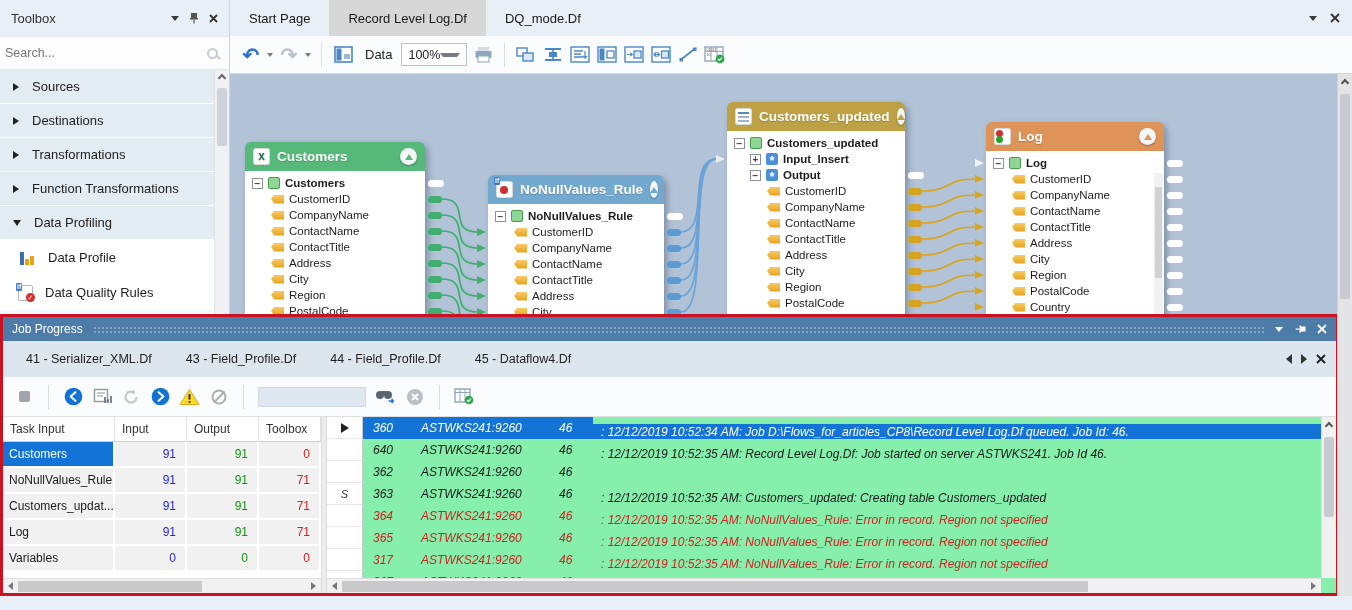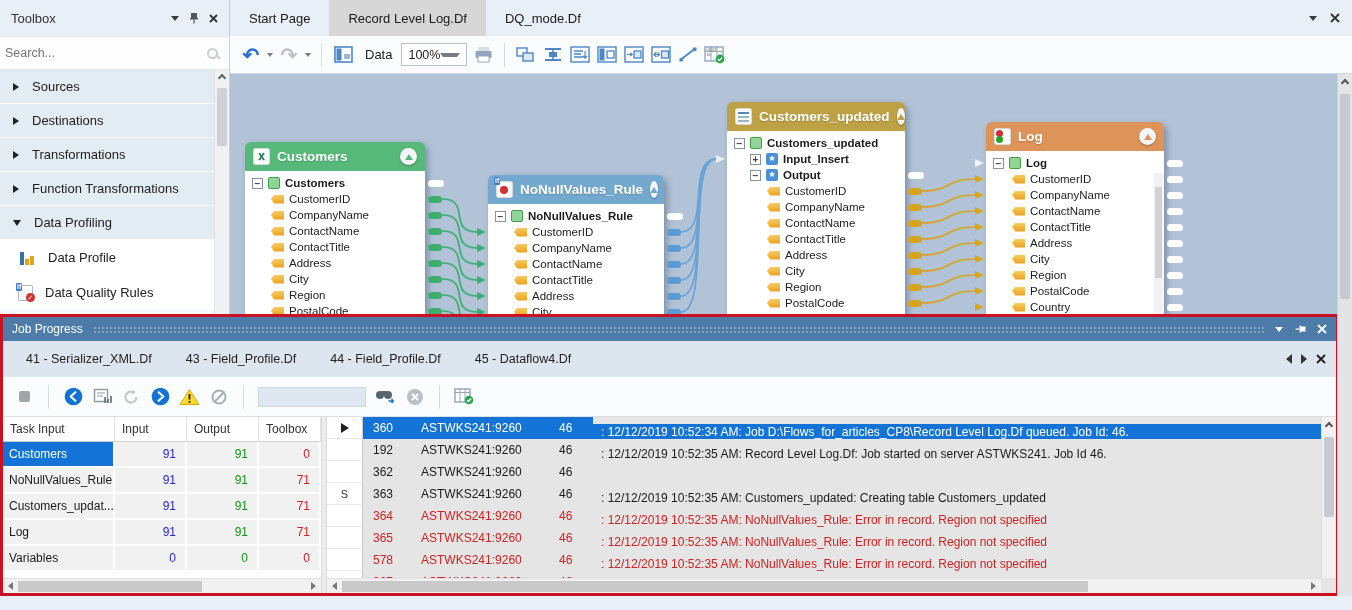--- a/index.html
+++ b/index.html
@@ -107,21 +107,21 @@
 .tt-cell{background:#f1f1f1;border-bottom:2px solid #fff;border-right:2px solid #fff;line-height:24px;font-size:12px;white-space:nowrap;overflow:hidden;}
 .tt-cell.name{padding:0 6px;color:#1a1a1a;}
 .tt-cell.name.sel{background:#1473d6;color:#fff;}
 .tt-cell.num{text-align:right;padding-right:9px;}
 .in{color:#2626d4;}.out{color:#149414;}.errc{color:#d42020;}
 .hbar{height:15px;background:#f1f1f1;display:flex;align-items:center;border-top:1px solid #e0e0e0;flex:none;}
 .hb-left{width:0;height:0;border-top:4px solid transparent;border-bottom:4px solid transparent;border-right:5px solid #777;margin:0 5px;}
 .hb-right{width:0;height:0;border-top:4px solid transparent;border-bottom:4px solid transparent;border-left:5px solid #777;margin:0 5px 0 auto;}
 .hb-thumb{height:11px;background:#c9c9c9;width:58%;}
 .vsplit{width:6px;background:#ececec;border-left:1px solid #dcdcdc;border-right:1px solid #dcdcdc;flex:none;}
-.log-pane{flex:1;position:relative;min-width:0;background:#e5e5e5;}
+.log-pane{flex:1;position:relative;min-width:0;background:#86efac;font-style:italic;}
 #log-rows{position:absolute;inset:0 15px 15px 0;overflow:hidden;}
 .log-row{display:grid;grid-template-columns:36px 48px 138px 44px 1fr;height:22px;font-size:12px;color:#1a1a1a;}
 .lg-gutter{border-right:1px solid #c9c9c9;border-bottom:1px solid #e6e6e6;display:flex;align-items:center;justify-content:center;font-size:11px;color:#333;background:#fff;}
 .lg-num,.lg-server,.lg-job,.lg-msg{display:flex;align-items:center;padding-left:10px;white-space:nowrap;overflow:hidden;}
 .lg-msg{padding-left:8px;margin-top:7px;}
 .log-row.sel > :not(.lg-gutter){background:#1473d6;color:#fff;}
 .log-row.err{color:#d42020;}
 .log-row.err .lg-gutter{color:#333;}
 .lg-link{color:#0645ad;text-decoration:underline;margin-left:4px;}
 .play{width:0;height:0;border-top:5px solid transparent;border-bottom:5px solid transparent;border-left:8px solid #222;}
@@ -751,21 +751,21 @@
             <span class="lg-gutter">
               <span class="play"></span>
             </span>
             <span class="lg-num">360</span>
             <span class="lg-server">ASTWKS241:9260</span>
             <span class="lg-job">46</span>
             <span class="lg-msg">: 12/12/2019 10:52:34 AM: Job D:\Flows_for_articles_CP8\Record Level Log.Df queued. Job Id: 46.</span>
           </div>
           <div class="log-row">
             <span class="lg-gutter"></span>
-            <span class="lg-num">192</span>
+            <span class="lg-num">640</span>
             <span class="lg-server">ASTWKS241:9260</span>
             <span class="lg-job">46</span>
             <span class="lg-msg">: 12/12/2019 10:52:35 AM: Record Level Log.Df: Job started on server ASTWKS241. Job Id 46.</span>
           </div>
           <div class="log-row">
             <span class="lg-gutter"></span>
             <span class="lg-num">362</span>
             <span class="lg-server">ASTWKS241:9260</span>
             <span class="lg-job">46</span>
           </div>
@@ -785,21 +785,21 @@
           </div>
           <div class="log-row err">
             <span class="lg-gutter"></span>
             <span class="lg-num">365</span>
             <span class="lg-server">ASTWKS241:9260</span>
             <span class="lg-job">46</span>
             <span class="lg-msg">: 12/12/2019 10:52:35 AM: NoNullValues_Rule: Error in record. Region not specified</span>
           </div>
           <div class="log-row err">
             <span class="lg-gutter"></span>
-            <span class="lg-num">578</span>
+            <span class="lg-num">317</span>
             <span class="lg-server">ASTWKS241:9260</span>
             <span class="lg-job">46</span>
             <span class="lg-msg">: 12/12/2019 10:52:35 AM: NoNullValues_Rule: Error in record. Region not specified</span>
           </div>
           <div class="log-row err">
             <span class="lg-gutter"></span>
             <span class="lg-num">367</span>
             <span class="lg-server">ASTWKS241:9260</span>
             <span class="lg-job">46</span>
             <span class="lg-msg">: 12/12/2019 10:52:35 AM: NoNullValues_Rule: Error in record. Region not specified</span>

